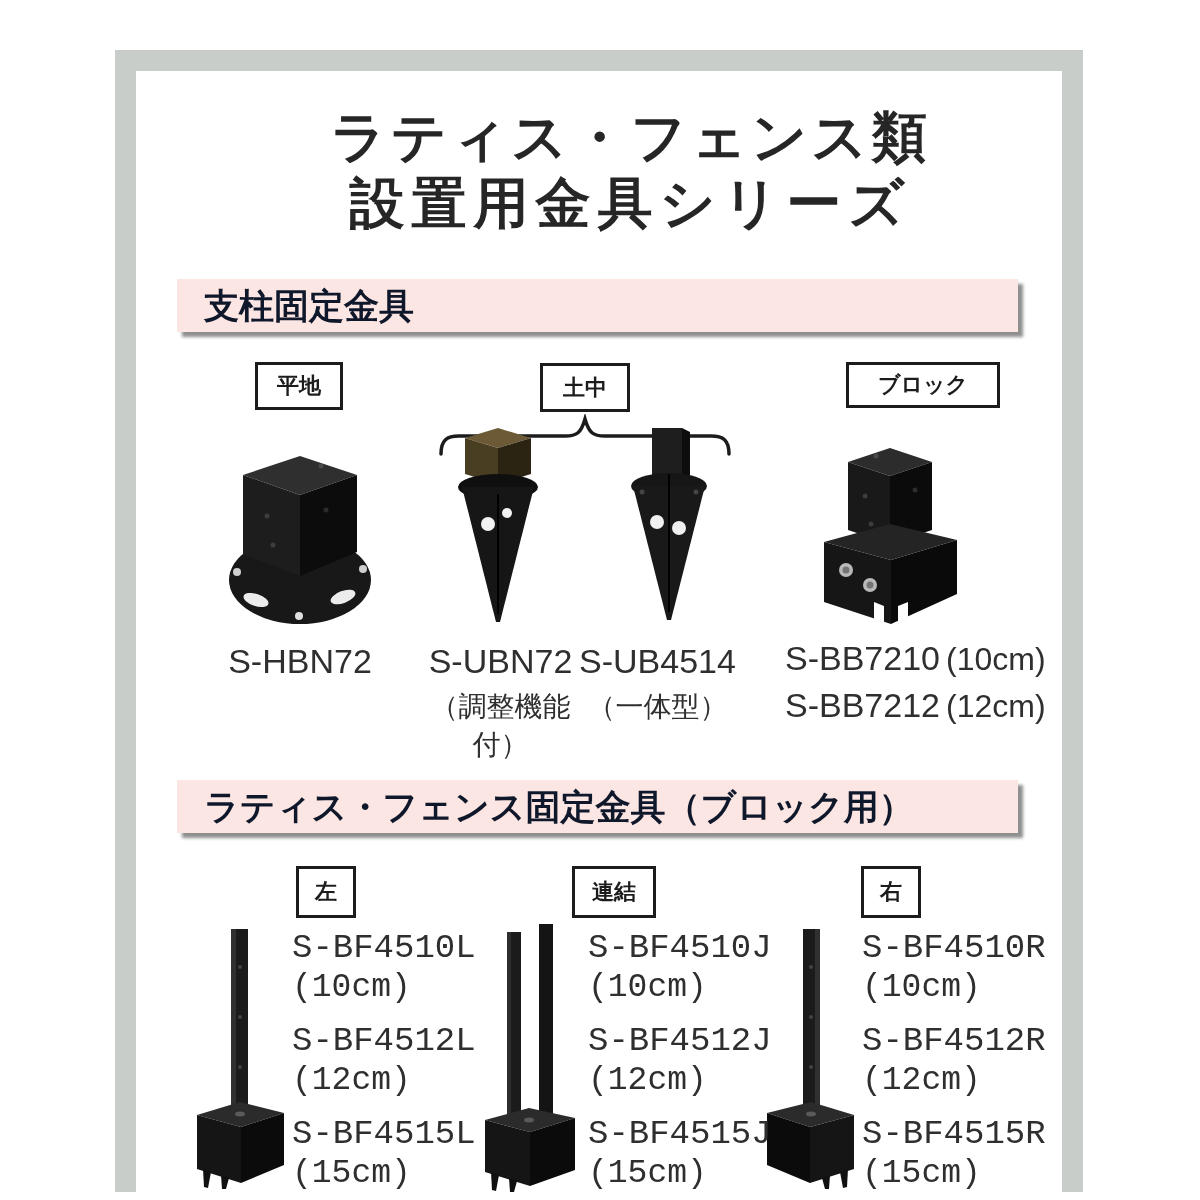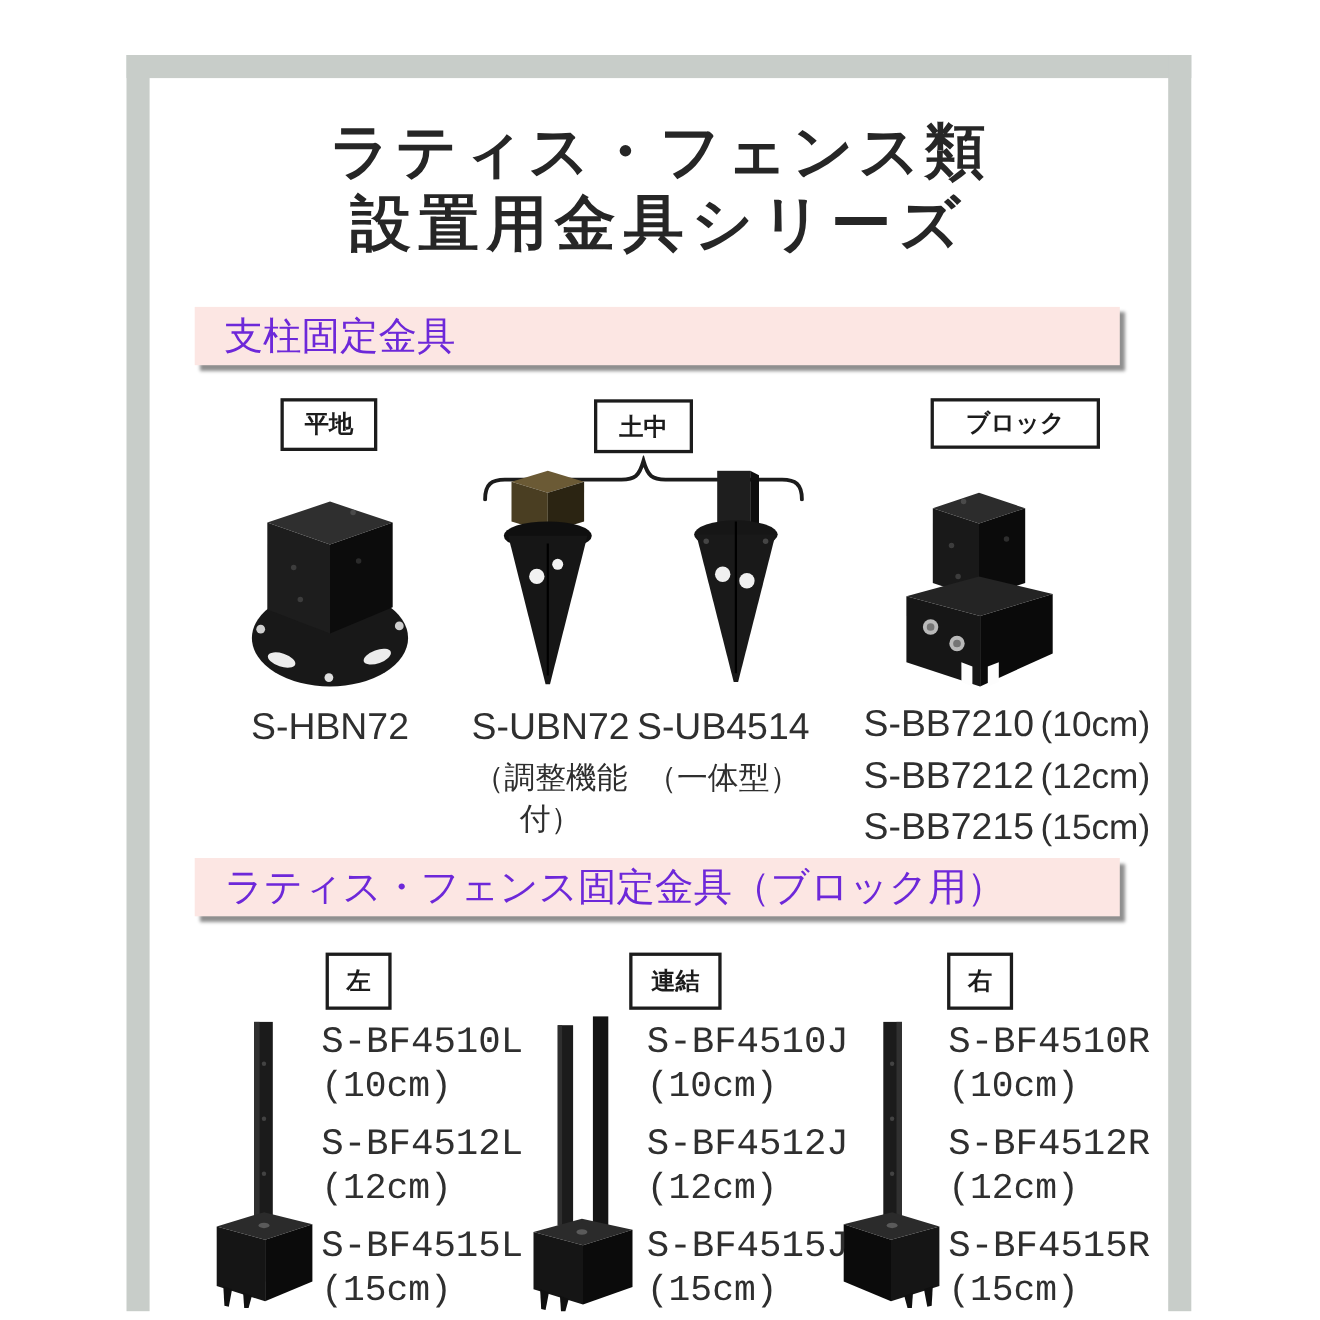--- a/index.html
+++ b/index.html
@@ -11,29 +11,29 @@
   body{font-family:"Liberation Sans", sans-serif;color:var(--text);}
   #canvas{position:relative;width:1200px;height:1200px;background:#ffffff;overflow:hidden;}
   .abs{position:absolute;}
 
   .page-frame{
     left:115px;top:50px;width:968px;height:1142px;
     border:21px solid var(--frame);border-bottom:none;
     box-sizing:border-box;pointer-events:none;
   }
 
-  .title-wrap{left:136px;top:104px;width:927px;text-align:center;}
+  .title-wrap{left:136px;top:104px;width:927px;text-align:center;padding-left:31px;}
   .title-line{font-size:55px;line-height:66px;font-weight:600;color:#262626;}
   .title-line.l1{letter-spacing:4px;}
   .title-line.l2{letter-spacing:7px;}
 
   .pink-bar{
     left:177px;width:841px;height:53px;background:var(--pink);
     box-shadow:5px 5px 3px #8f8f8f;
-    font-size:35px;font-weight:400;color:#6d28d9;
+    font-size:35px;font-weight:700;color:#0f172a;
     line-height:53px;padding-left:27px;box-sizing:border-box;
     white-space:nowrap;
   }
   .bar1{top:279px;}
   .bar2{top:780px;}
 
   .tag-box{
     border:3px solid #1c1c1c;background:#ffffff;color:#1c1c1c;
     font-size:22px;font-weight:600;text-align:center;
     display:flex;align-items:center;justify-content:center;
@@ -148,23 +148,20 @@
     <div class="note" style="margin-top:7px;">（一体型）</div>
   </div>
 
   <div class="abs bb-list" style="left:785px;top:638px;">
     <div class="row">
       <span class="code">S-BB7210</span><span class="code sz">(10cm)</span>
     </div>
     <div class="row">
       <span class="code">S-BB7212</span><span class="code sz">(12cm)</span>
     </div>
-    <div class="row">
-      <span class="code">S-BB7215</span><span class="code sz">(15cm)</span>
-    </div>
   </div>
 
   <div class="abs pink-bar bar2">ラティス・フェンス固定金具（ブロック用）</div>
 
   <div class="abs tag-box" style="left:296px;top:866px;width:60px;height:52px;">左</div>
   <div class="abs tag-box" style="left:572px;top:866px;width:84px;height:52px;">連結</div>
   <div class="abs tag-box" style="left:861px;top:866px;width:60px;height:52px;">右</div>
 
   <svg class="abs" style="left:193px;top:925px;" width="96" height="268" viewBox="0 0 96 268">
     <rect x="38" y="4" width="17" height="178" fill="#1b1b1b"></rect>

